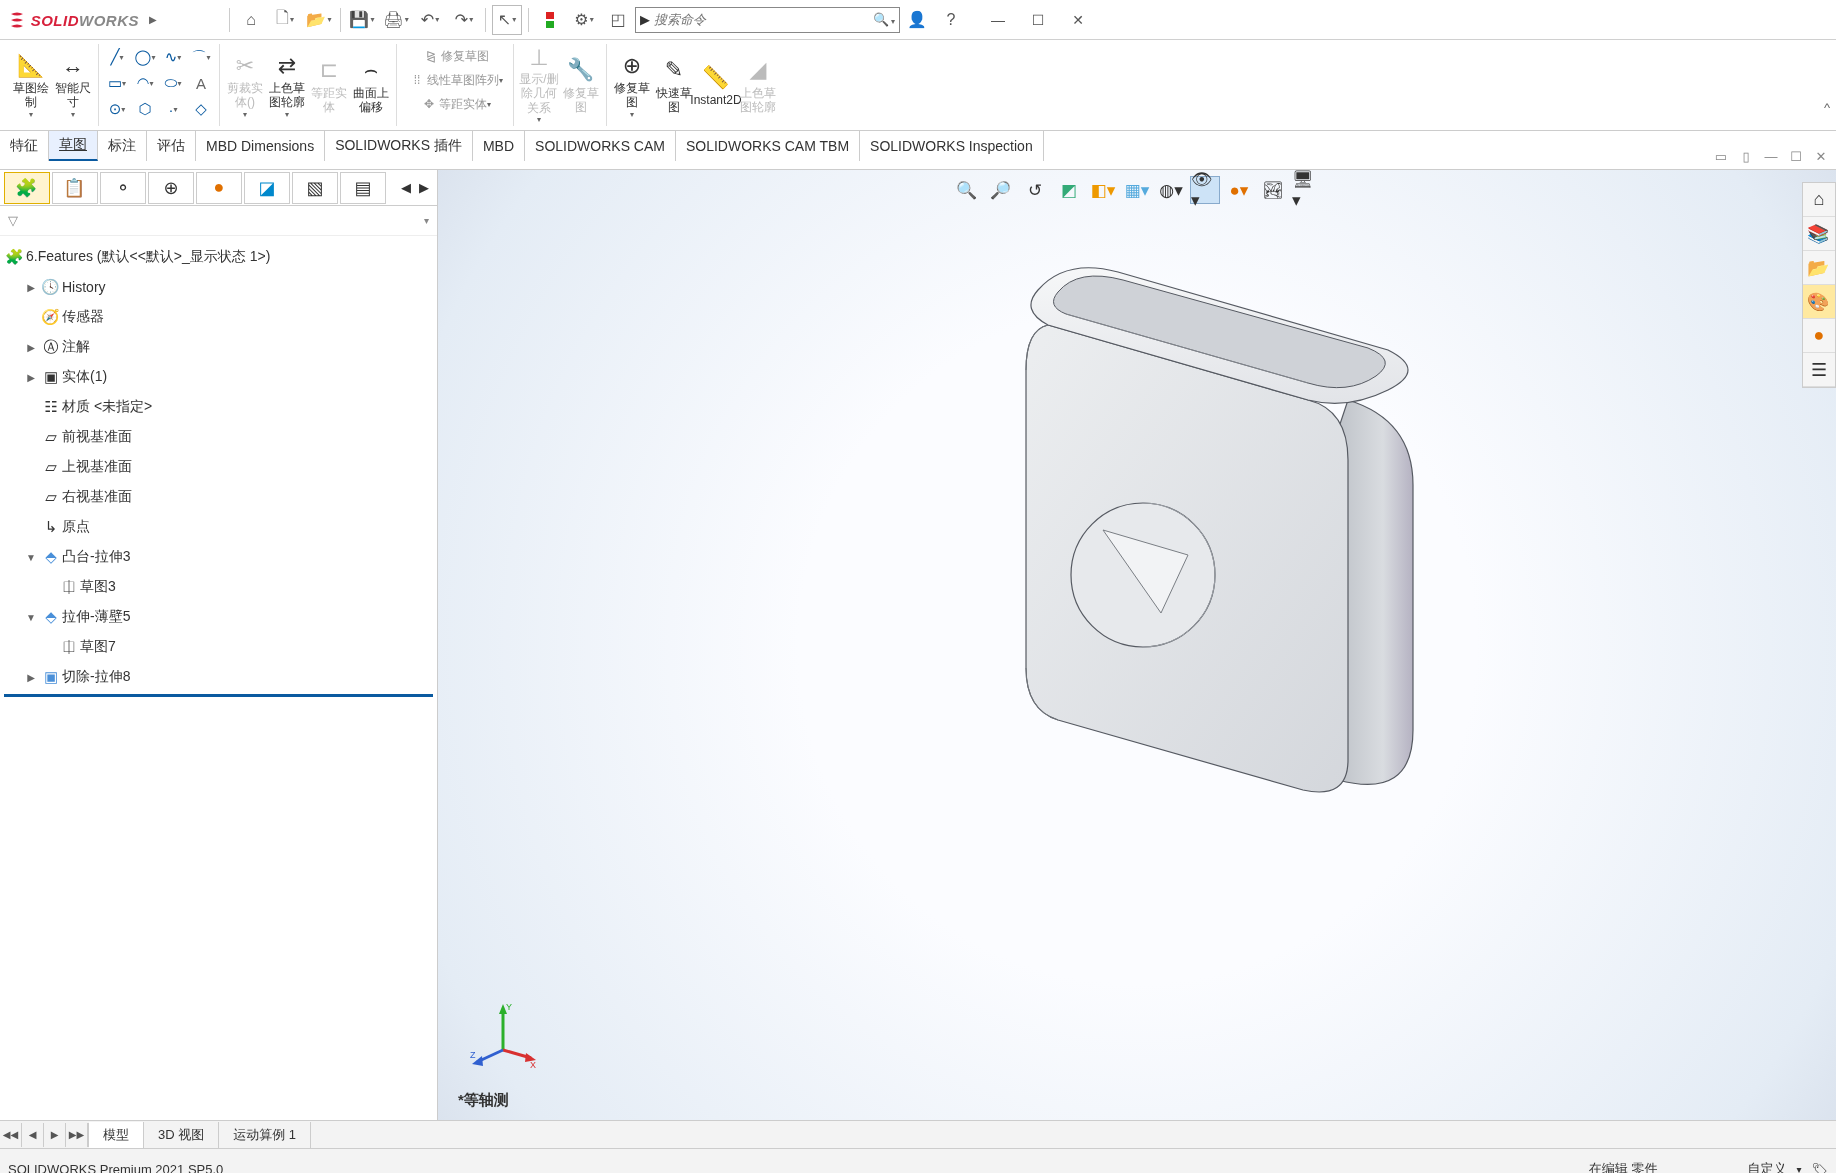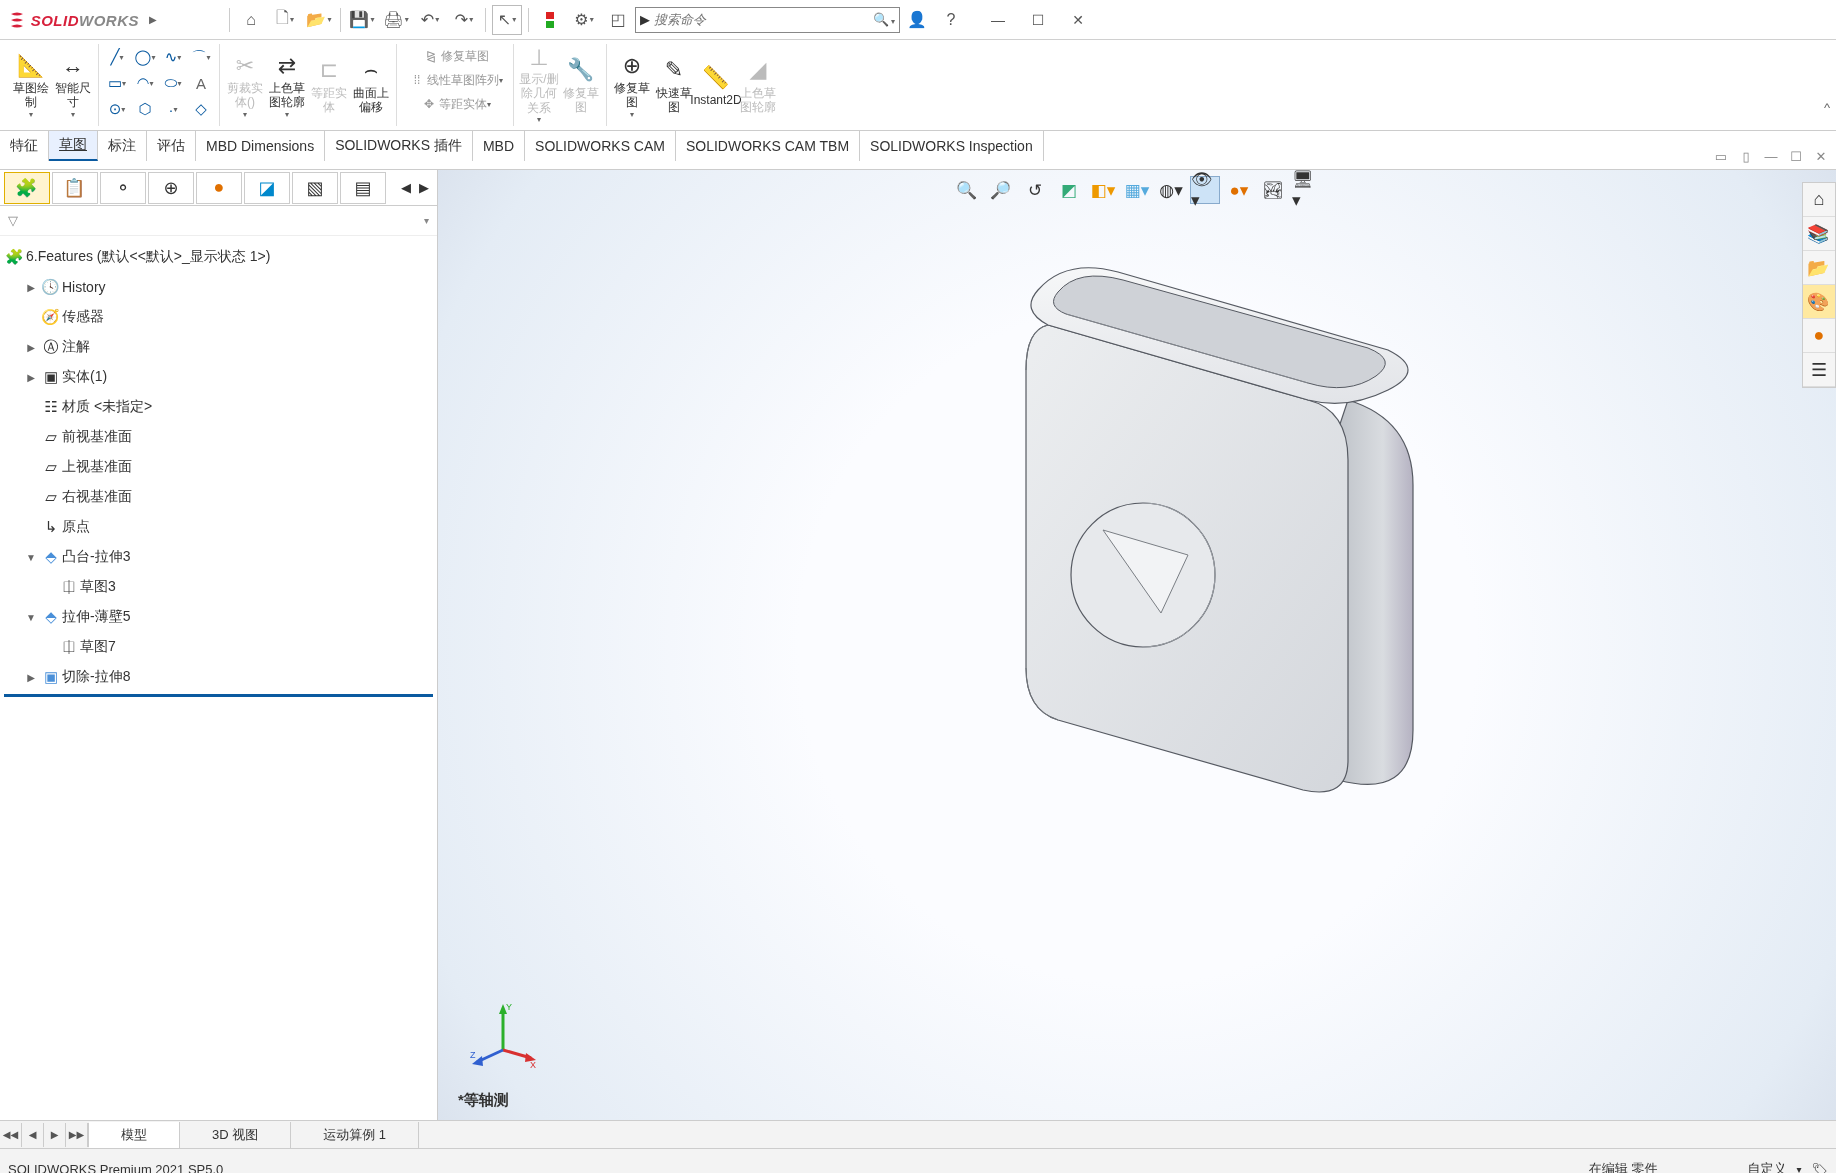--- a/index.html
+++ b/index.html
@@ -67,21 +67,21 @@
 .triad { position: absolute; left: 30px; bottom: 50px; width: 70px; height: 70px; }
 .view-label { position: absolute; left: 20px; bottom: 10px; font-weight: bold; font-size: 15px; }
 
 
 .part { position: absolute; left: 310px; top: 30px; width: 750px; height: 720px; }
 
 
 .bottom-tabs { height: 28px; background: #f3f3f3; border-top: 1px solid #ccc; display: flex; align-items: center; }
 .bt-nav { display: flex; border-right: 1px solid #ccc; }
 .bt-nav span { width: 22px; height: 24px; display: flex; align-items: center; justify-content: center; cursor: pointer; font-size: 10px; border-right: 1px solid #ccc; color: #555; }
-.bt-tab { padding: 0 32px; height: 26px; display: flex; align-items: center; border-right: 1px solid #ccc; cursor: pointer; font-size: 13px; }
+.bt-tab { padding: 0 14px; height: 26px; display: flex; align-items: center; border-right: 1px solid #ccc; cursor: pointer; font-size: 13px; }
 .bt-tab.active { background: #fff; }
 
 
 .statusbar { height: 41px; background: #f3f3f3; border-top: 1px solid #ccc; display: flex; align-items: center; padding: 0 8px; font-size: 13px; }
 .statusbar .sp { flex: 1; }
 </style>
 </head>
 <body>
 
 <div class="titlebar">

